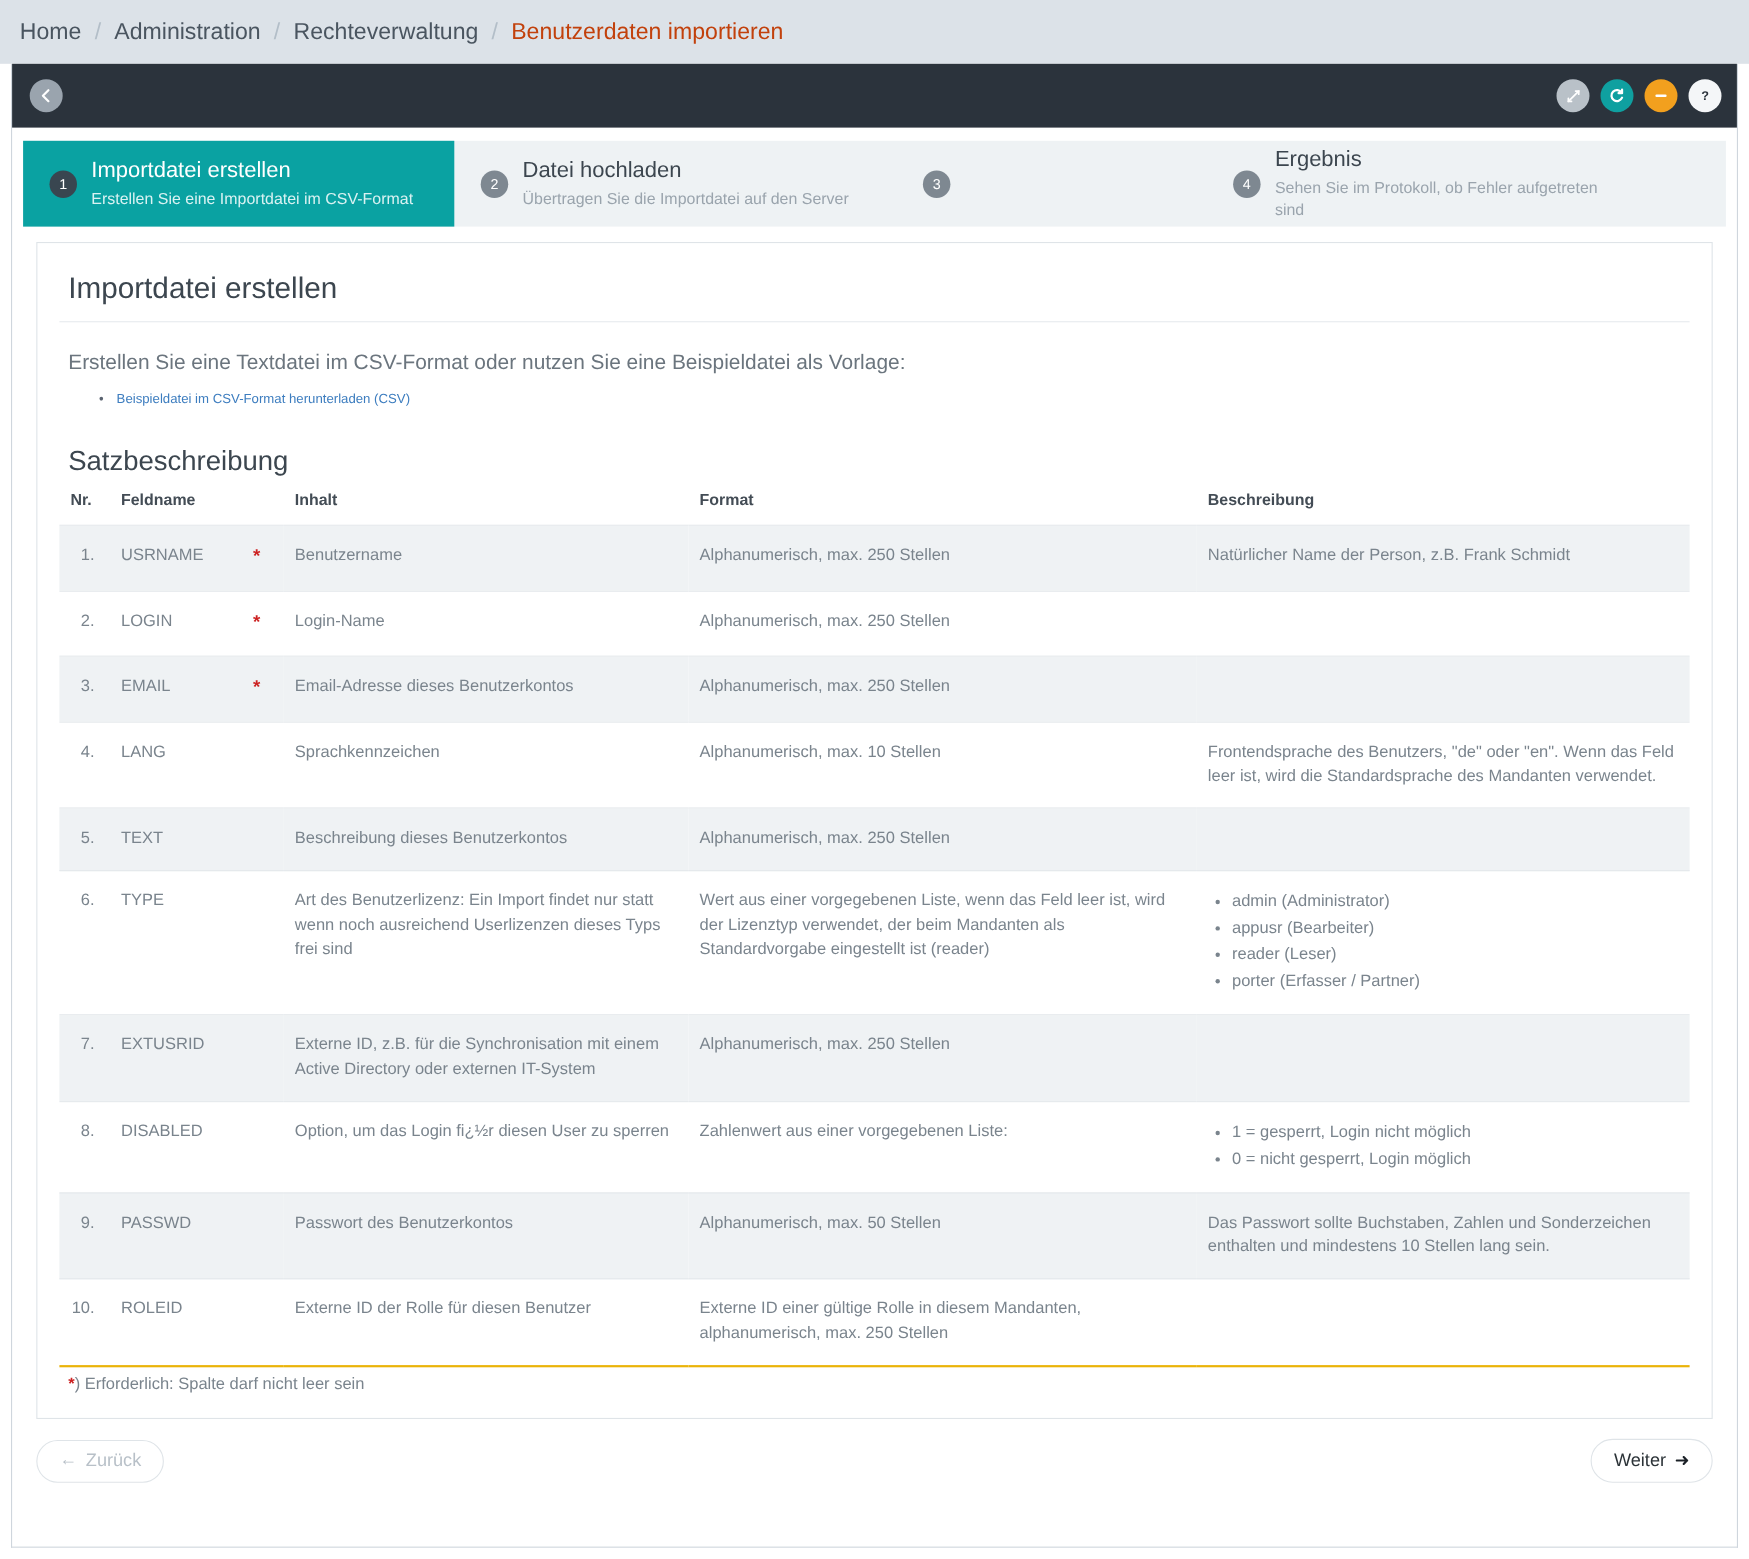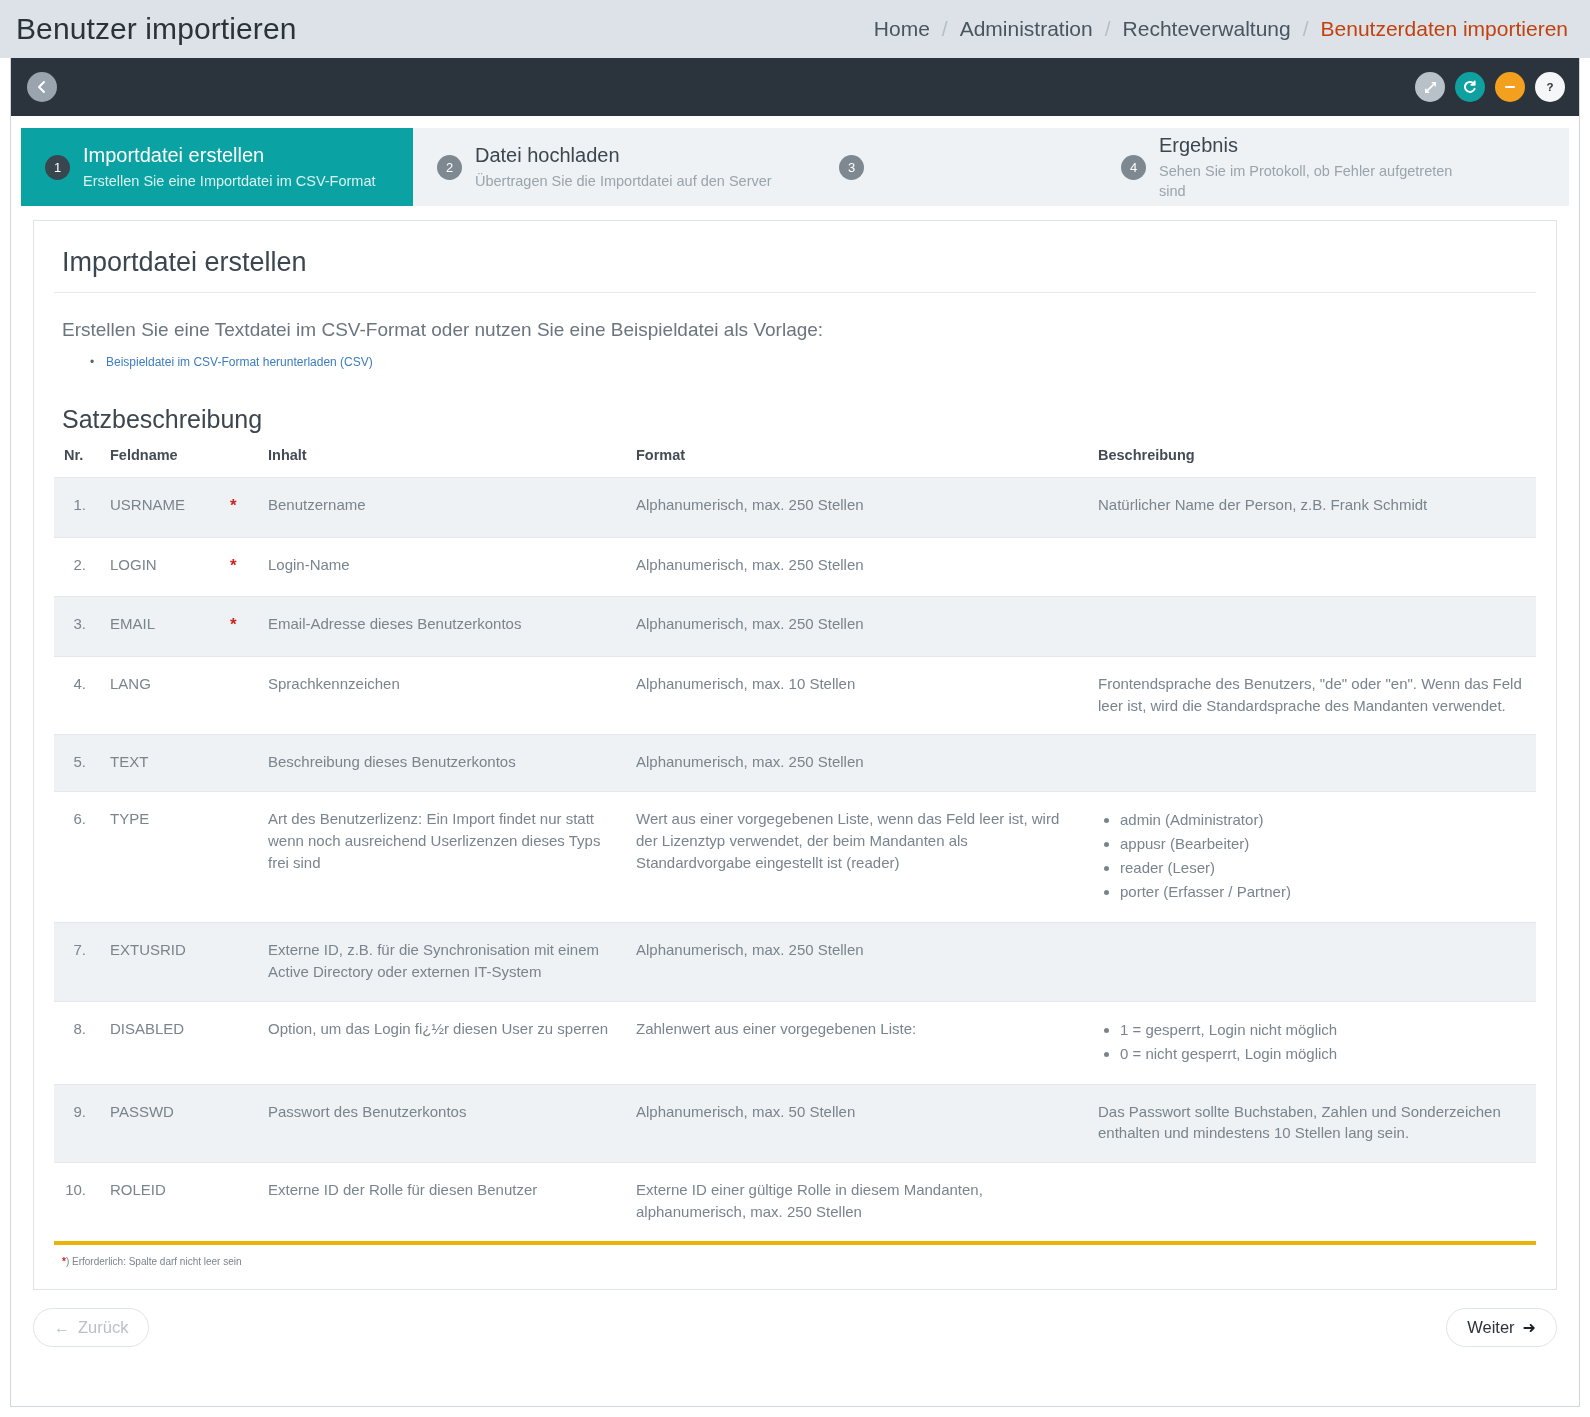--- a/index.html
+++ b/index.html
@@ -187,38 +187,38 @@
     white-space: nowrap;
   }
   table.spec td {
     vertical-align: top;
     padding: 16px 10px 18px 10px;
     color: #7a848d;
     line-height: 1.45;
   }
   table.spec tbody tr.odd { background: #eff2f4; }
   table.spec tbody tr { border-top: 1px solid #e4e8ec; }
-  table.spec tbody tr:last-child { border-bottom: 4px solid #eab308; }
+  table.spec tbody tr:last-child { border-bottom: 2px solid #eab308; }
   .c-nr    { width: 46px;  text-align: right; padding-right: 14px !important; color: #7a848d; }
   .c-field { width: 120px; }
   .c-req   { width: 38px;  color: #cc2222 !important; font-weight: bold; font-size: 17px; }
   .c-inhalt{ width: 368px; }
   .c-format{ width: 462px; }
   .c-desc  { width: auto; }
   td.c-desc ul, td.c-inhalt ul {
     margin: 0;
     padding-left: 22px;
   }
   td.c-desc ul li { list-style: disc; line-height: 1.6; }
 
   .footnote {
     position: absolute;
     left: 28px;
     bottom: 22px;
-    font-size: 10px;
+    font-size: 15px;
     color: #7a848d;
   }
   .footnote .star { color: #cc2222; font-weight: bold; }
 
   
   .card-footer {
     margin: 18px 22px 0 22px;
     display: flex;
     justify-content: space-between;
     align-items: center;
@@ -238,21 +238,20 @@
   .btn-back-pill { color: #b8c0c8; }
   .btn-next-pill { color: #2c3338; }
   .arrow { font-size: 16px; }
   .btn-back-pill .arrow { color: #b8c0c8; }
   .btn-next-pill .arrow { color: #1b2127; }
 </style>
 </head>
 <body>
 
 <div class="page-header">
-  <div class="page-title">Benutzer importieren</div>
   <div class="breadcrumb">
     <span class="crumb">Home</span>
     <span class="sep">/</span>
     <span class="crumb">Administration</span>
     <span class="sep">/</span>
     <span class="crumb">Rechteverwaltung</span>
     <span class="sep">/</span>
     <span class="crumb last">Benutzerdaten importieren</span>
   </div>
 </div>

